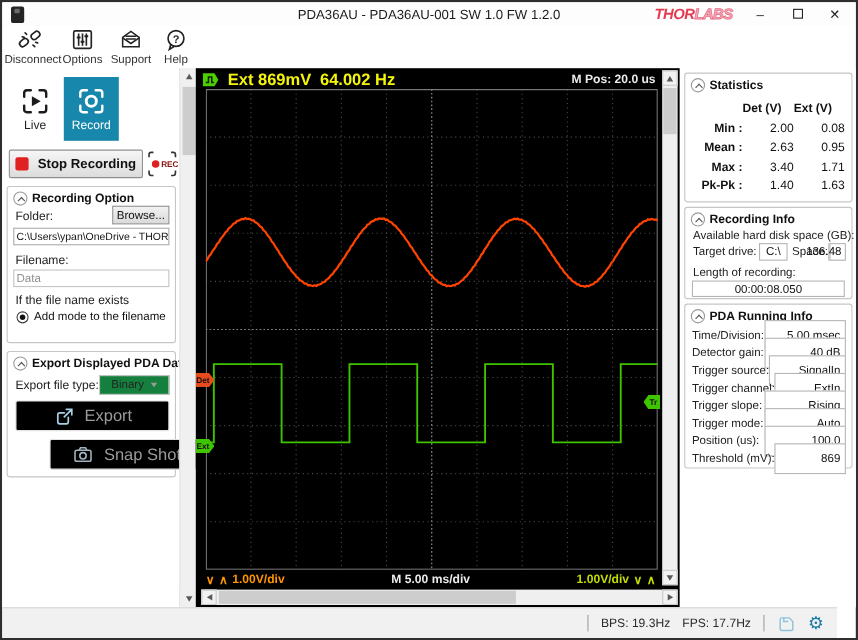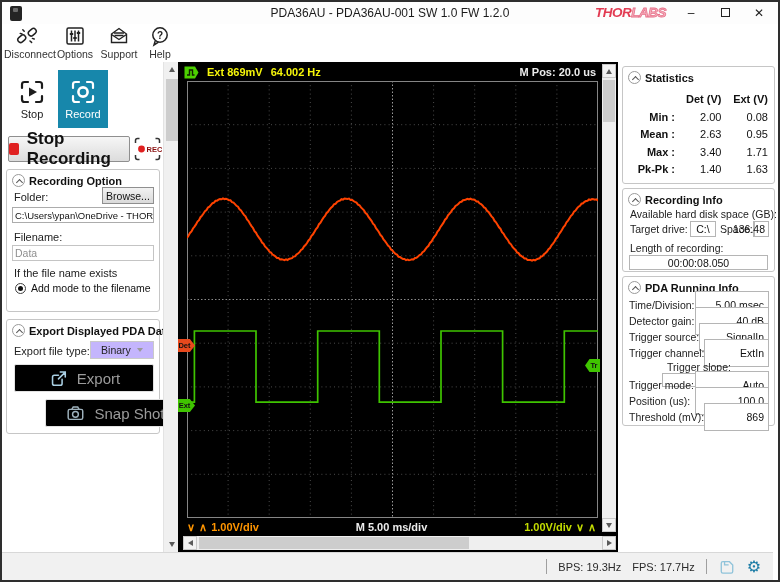--- a/index.html
+++ b/index.html
@@ -34,56 +34,56 @@
   .left-panel { position:absolute; left:0; top:0; width:161px; height:100%; background:#fff; }
   .modes { position:absolute; left:5px; top:8px; display:flex; gap:1px; }
   .mode-btn { width:50px; height:58px; display:flex; flex-direction:column; align-items:center; justify-content:center; gap:3px; background:#fff; }
   .mode-btn .mlabel { font-size:11px; color:#222; }
   .mode-btn.active { background:#1787ab; }
   .mode-btn.active .mlabel { color:#fff; }
   .mode-btn.disabled .mlabel { color:#9d9d9d; }
 
   .stop-btn { position:absolute; left:6px; top:74px; width:122px; height:26px; background:linear-gradient(#f6f6f6,#dcdcdc); border:1px solid #8f8f8f; border-radius:2px; display:flex; align-items:center; justify-content:center; gap:8px; }
   .stop-sq { width:12px; height:12px; background:#e02121; border-radius:2px; }
-  .stop-txt { font-size:17px; font-weight:bold; color:#111; }
+  .stop-txt { font-size:12px; font-weight:bold; color:#111; }
   .rec-ind { position:absolute; left:131px; top:74px; width:29px; height:26px; }
 
   .grp { position:absolute; left:4px; width:154px; border:1px solid #c6c6c6; border-radius:3px; background:#fff;padding-left:40px; }
   .grp-head { position:absolute; left:5px; top:4px; display:flex; align-items:center; gap:4px; }
   .collapse { width:13px; height:13px; border:1px solid #9a9a9a; border-radius:50%; position:relative; }
   .collapse::after { content:""; position:absolute; left:3.5px; top:5px; width:4px; height:4px; border-left:1.4px solid #555; border-top:1.4px solid #555; transform:rotate(45deg); }
   .grp-title { font-size:11px; font-weight:bold; color:#111; white-space:nowrap; }
   .grp-rec { top:107px; height:143px; }
   .grp-exp { top:257px; height:115px; }
   .lbl { position:absolute; font-size:11px; color:#222; white-space:nowrap; }
   .tbox { position:absolute; border:1px solid #acacac; background:#fff; font-size:9.5px; color:#111; display:flex; align-items:center; padding:0 2px; overflow:hidden; white-space:nowrap; }
   .browse-btn { position:absolute; right:5px; top:17px; width:52px; height:17px; background:linear-gradient(#f2f2f2,#dadada); border:1px solid #8f8f8f; font-size:10.5px; color:#111; display:flex; align-items:center; justify-content:center; }
   .radio-row { position:absolute; left:8px; display:flex; align-items:center; gap:5px; }
   .radio { width:11px; height:11px; border:1px solid #3f3f3f; border-radius:50%; position:relative; background:#fff; }
   .radio.sel::after { content:""; position:absolute; left:2px; top:2px; width:5px; height:5px; border-radius:50%; background:#111; }
   .radio-lbl { font-size:10.5px; color:#111; }
-  .combo { position:absolute; right:5px; top:21px; width:64px; height:18px; border:1px solid #c9c9c9; background:#c4b5fd; display:flex; align-items:center; justify-content:center; gap:6px; font-size:10.5px; color:#222; }
+  .combo { position:absolute; right:5px; top:21px; width:64px; height:18px; border:1px solid #c9c9c9; background:#15803d; display:flex; align-items:center; justify-content:center; gap:6px; font-size:10.5px; color:#222; }
   .combo .chv { width:0; height:0; border-left:3.5px solid transparent; border-right:3.5px solid transparent; border-top:4px solid #9a9a9a; }
   .big-btn { position:absolute; left:7px; width:140px; height:28px; background:#000000; border:1px solid #e2e2e2; border-radius:2px; display:flex; align-items:center; justify-content:center; gap:9px; }
   .big-btn .btxt { font-size:15px; color:#9b9b9b; }
 
   
   .sbar-v { position:absolute; top:0; width:15px; background:#f0f0f0; border-left:1px solid #e3e3e3; }
   .sb-left { left:161px; height:100%; }
   .sb-btn { position:absolute; left:0; width:15px; height:15px; background:#f0f0f0; display:flex; align-items:center; justify-content:center; }
   .tri-up { width:0; height:0; border-left:3.5px solid transparent; border-right:3.5px solid transparent; border-bottom:5px solid #5a5a5a; }
   .tri-dn { width:0; height:0; border-left:3.5px solid transparent; border-right:3.5px solid transparent; border-top:5px solid #5a5a5a; }
   .tri-lf { width:0; height:0; border-top:3.5px solid transparent; border-bottom:3.5px solid transparent; border-right:5px solid #5a5a5a; }
   .tri-rt { width:0; height:0; border-top:3.5px solid transparent; border-bottom:3.5px solid transparent; border-left:5px solid #5a5a5a; }
   .sb-thumb-v { position:absolute; left:1.5px; width:12px; background:#cdcdcd; }
 
   
   .scope { position:absolute; left:176px; top:0; width:440px; height:100%; background:#000; }
   .scope-topbar { position:absolute; left:6px; top:2px; right:22px; height:16px; display:flex; align-items:center; gap:8px; }
-  .readout-y { font-size:11px; font-weight:bold; color:#f5f50a; white-space:nowrap; }
+  .readout-y { font-size:15px; font-weight:bold; color:#f5f50a; white-space:nowrap; }
   .readout-w { font-size:11px; font-weight:bold; color:#ececec; margin-left:auto; white-space:nowrap; }
   .grid-wrap { position:absolute; left:9px; top:19px; width:411px; height:437px; }
   .scope-botbar { position:absolute; left:9px; top:458px; right:22px; height:14px; display:flex; align-items:center; }
   .vdiv-l { font-size:11px; font-weight:bold; color:#ff9500; display:flex; gap:4px; align-items:center; }
   .vdiv-r { font-size:11px; font-weight:bold; color:#c3dc00; display:flex; gap:4px; align-items:center; margin-left:auto; }
   .timebase { position:absolute; left:50%; transform:translateX(-50%); font-size:11px; font-weight:bold; color:#ececec; }
   .arrow-g { font-weight:bold; font-size:11px; }
 
   .tag { position:absolute; height:13px; font-size:7.5px; font-weight:bold; color:#111; display:flex; align-items:center; justify-content:center; line-height:13px; }
   .tag-right { width:17px; clip-path:polygon(0 0,70% 0,100% 50%,70% 100%,0 100%); padding-right:4px; }
@@ -97,30 +97,30 @@
   .scope-hscroll { position:absolute; left:5px; top:474px; width:433px; height:14px; background:#efefef; }
   .sb-btn2 { position:absolute; width:14px; height:14px; background:#f2f2f2; border:1px solid #c9c9c9; display:flex; align-items:center; justify-content:center; }
 
   
   .right-panel { position:absolute; left:616px; top:0; width:160px; height:100%; background:#fff; }
   .rgrp { position:absolute; left:4px; width:153px; border:1px solid #c6c6c6; border-radius:3px; background:#fff; }
   .grp-stats { top:4px; height:118px; }
   .grp-recinfo { top:126px; height:84px; }
   .grp-pda { top:214px; height:150px; }
   .stats-grid { position:absolute; left:6px; right:6px; top:26px; display:grid; grid-template-columns:46px 1fr 1fr; row-gap:5.5px; font-size:11px; color:#111; }
-  .stats-grid .hd { font-weight:bold; text-align:right; }
+  .stats-grid .hd { font-weight:bold; }
   .stats-grid .rl { font-weight:bold; text-align:right; }
   .stats-grid .vv { text-align:right; }
   .vbox { border:1px solid #b5b5b5; background:#fff; font-size:10.5px; color:#111; display:flex; align-items:center; }
   .pda-row { position:absolute; left:6px; right:5px; height:16px; display:flex; align-items:center; justify-content:space-between; }
   .pda-row .pl { font-size:10.5px; color:#222; white-space:nowrap; }
   .pda-row .vbox { width:74px; height:28px; justify-content:flex-end; padding-right:4px; }
 
   
-  .statusbar { position:absolute; bottom:0; left:0; right:5px; height:28px; background:#f1f1f1; border-top:1px solid #d8d8d8; display:flex; align-items:center; justify-content:flex-end; gap:11px; padding-right:12px;margin-top:48px; }
+  .statusbar { position:absolute; bottom:0; left:0; right:17px; height:28px; background:#f1f1f1; border-top:1px solid #d8d8d8; display:flex; align-items:center; justify-content:flex-end; gap:11px; padding-right:12px;margin-top:48px; }
   .sep { width:1px; height:15px; background:#9f9f9f; }
   .status-txt { font-size:11px; color:#2a2a2a; }
   .gear { font-family:"DejaVu Sans", sans-serif; font-size:16px; color:#1b7ca6; line-height:16px; }
 </style>
 </head>
 <body>
 
 <div id="window">
 
   <div class="titlebar">
@@ -180,21 +180,21 @@
     <div class="left-panel">
 
       <div class="modes">
         <div class="mode-btn">
           <svg width="26" height="26" viewBox="0 0 26 26">
             <g fill="none" stroke="#1c1c1c" stroke-width="2.2" stroke-linecap="round">
               <path d="M3 9 V5.5 Q3 3 5.5 3 H9 M17 3 h3.5 Q23 3 23 5.5 V9 M23 17 v3.5 Q23 23 20.5 23 H17 M9 23 H5.5 Q3 23 3 20.5 V17"></path>
             </g>
             <path d="M10 8.5 L18 13 L10 17.5 Z" fill="#1c1c1c"></path>
           </svg>
-          <span class="mlabel">Stop</span>
+          <span class="mlabel">Live</span>
         </div>
         <div class="mode-btn active">
           <svg width="26" height="26" viewBox="0 0 26 26">
             <g fill="none" stroke="#ffffff" stroke-width="2.2" stroke-linecap="round">
               <path d="M3 9 V5.5 Q3 3 5.5 3 H9 M17 3 h3.5 Q23 3 23 5.5 V9 M23 17 v3.5 Q23 23 20.5 23 H17 M9 23 H5.5 Q3 23 3 20.5 V17"></path>
               <circle cx="13" cy="13" r="4.6" stroke-width="2.6"></circle>
             </g>
           </svg>
           <span class="mlabel">Record</span>
         </div>
@@ -403,21 +403,21 @@
             <span class="vbox">40 dB</span>
           </div>
         <div class="pda-row" style="top:52px;">
             <span class="pl">Trigger source:</span>
             <span class="vbox">SignalIn</span>
           </div>
         <div class="pda-row" style="top:68px;">
             <span class="pl">Trigger channel:</span>
             <span class="vbox">ExtIn</span>
           </div>
-        <div class="pda-row" style="top:84px;flex-direction:column;">
+        <div class="pda-row" style="top:84px;">
             <span class="pl">Trigger slope:</span>
             <span class="vbox">Rising</span>
           </div>
         <div class="pda-row" style="top:100px;">
             <span class="pl">Trigger mode:</span>
             <span class="vbox">Auto</span>
           </div>
         <div class="pda-row" style="top:116px;">
             <span class="pl">Position (us):</span>
             <span class="vbox">100.0</span>

